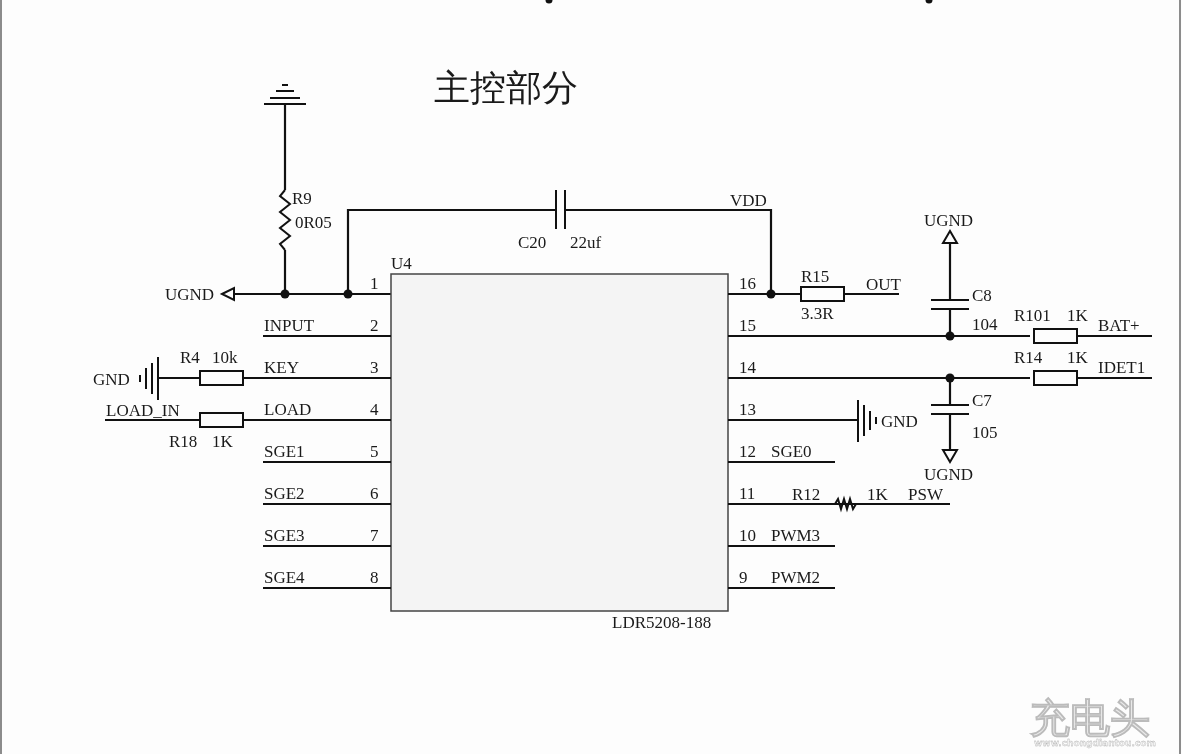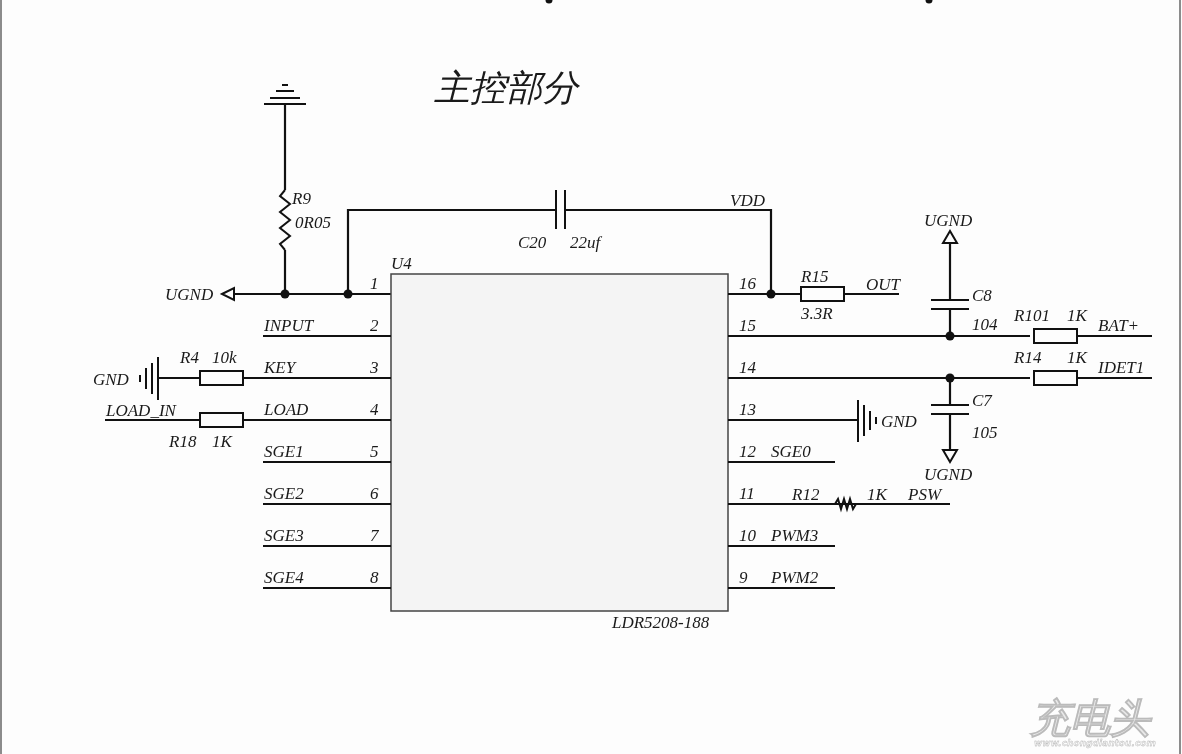--- a/index.html
+++ b/index.html
@@ -1,16 +1,16 @@
 <!DOCTYPE html>
 <html><head>
 <meta charset="utf-8">
 <style>
   html, body { margin: 0; padding: 0; background: #fdfdfd; }
-  #page { position: relative; width: 1182px; height: 754px; overflow: hidden; background: #fdfdfd; font-style: italic; }
+  #page { position: relative; width: 1182px; height: 754px; overflow: hidden; background: #fdfdfd; }
   #schematic { position: absolute; left: 0; top: 0; }
   .t { font-family: "Liberation Serif", "DejaVu Serif", serif; font-size: 17px; fill: #1a1a1a; }
   .title { font-family: "DejaVu Sans", sans-serif; font-size: 36px; fill: #1a1a1a; }
   .wire { stroke: #111; stroke-width: 2.2; fill: none; }
   .thin { stroke: #111; stroke-width: 2; fill: none; }
   .res { stroke: #111; stroke-width: 2; fill: #fdfdfd; }
   .dot { fill: #111; }
   .chip { fill: #f4f4f4; stroke: #444; stroke-width: 1.5; }
   .border { stroke: #666; stroke-width: 1.5; }
   .wm { font-family: "DejaVu Sans", sans-serif; font-weight: bold; fill: #e9e9e9; stroke: #bbb; stroke-width: 0.6; }

